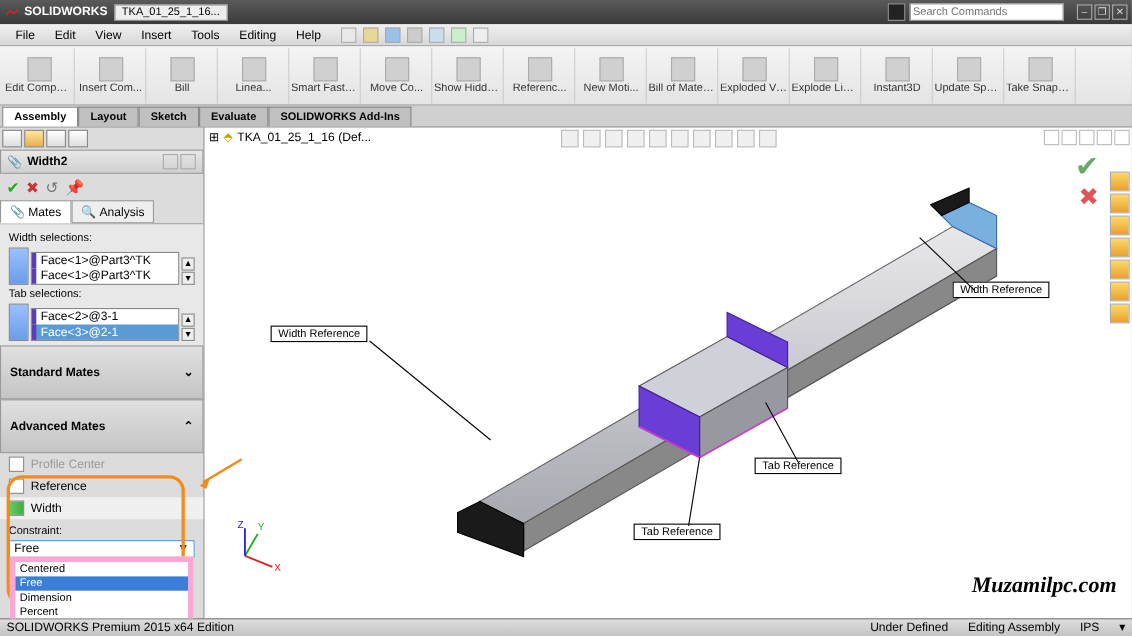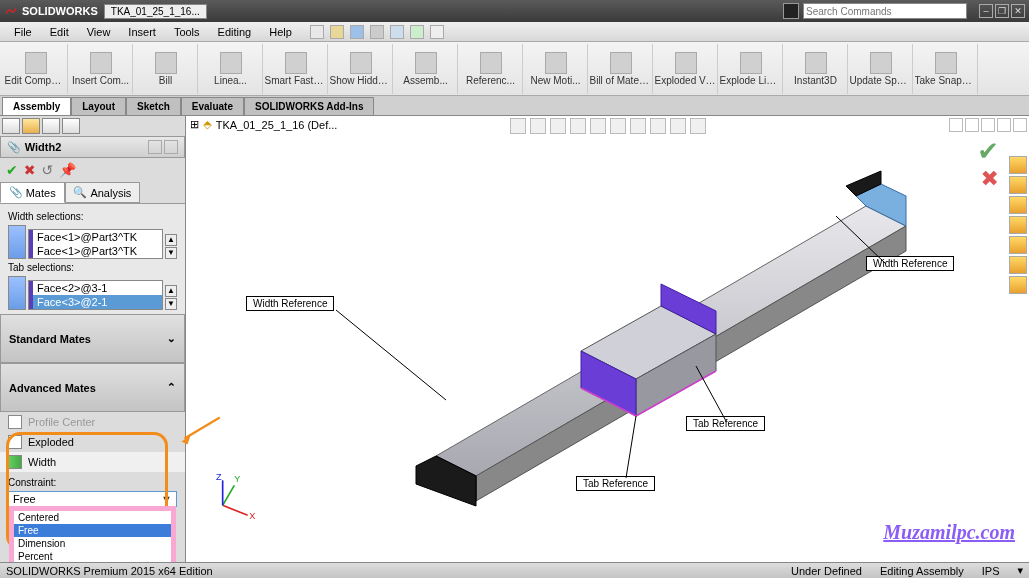--- a/index.html
+++ b/index.html
@@ -3,21 +3,21 @@
 <meta charset="utf-8">
 <style>
 * { margin: 0; padding: 0; box-sizing: border-box; font-family: "Segoe UI", Tahoma, sans-serif; font-size: 11px; }
 body { width: 1029px; height: 578px; background: #b8b8b8; overflow: hidden; position: relative; }
 
 
 .titlebar { height: 22px; background: linear-gradient(#5a5a5a,#3a3a3a); display:flex; align-items:center; color:#ddd; padding:0 4px; gap:6px; }
 .titlebar .logo { font-weight:bold; color:#fff; display:flex; align-items:center; gap:4px; }
 .titlebar .logo svg { width:14px; height:14px; }
 .titlebar .search { margin-left:auto; display:flex; align-items:center; gap:4px; }
-.titlebar .search input { width:164px; height:16px; background:#fff; border:1px solid #888; font-size:10px; padding:0 2px; }
+.titlebar .search input { width:140px; height:16px; background:#fff; border:1px solid #888; font-size:10px; padding:0 2px; }
 .titlebar .wbtns { display:flex; gap:2px; margin-left:6px; }
 .titlebar .wbtns span { width:14px; height:14px; border:1px solid #aaa; display:flex; align-items:center; justify-content:center; font-size:9px; }
 .titlebar .doc-title { background:#eee; color:#000; padding:1px 6px; border:1px solid #888; font-size:10px; }
 
 
 .menubar { height:20px; background:linear-gradient(#f0f0f0,#d8d8d8); border-bottom:1px solid #aaa; display:flex; align-items:center; padding-left:6px; gap:2px; }
 .menubar span { padding:2px 8px; }
 .menubar .icons { display:flex; gap:6px; margin-left:8px; }
 .menubar .icons i { width:14px; height:14px; display:inline-block; }
 
@@ -86,21 +86,21 @@
 .annotation { position:absolute; }
 .annotation .box { border:1px solid #000; background:#fff; padding:1px 6px; font-size:10px; white-space:nowrap; }
 .annotation svg.leader { position:absolute; overflow:visible; }
 
 .triad { position:absolute; left:20px; bottom:40px; width:50px; height:50px; }
 
 
 .statusbar { height:16px; background:linear-gradient(#ddd,#c4c4c4); border-top:1px solid #888; display:flex; align-items:center; font-size:10px; padding:0 6px; gap:20px; position:absolute; bottom:0; left:0; right:0;}
 .statusbar .r { margin-left:auto; display:flex; gap:18px; align-items:center;}
 
-.watermark { position:absolute; right:14px; bottom:18px; color:#8b5cf6; font-family:"Comic Sans MS",cursive; font-weight:bold; font-size:20px; font-style:italic;text-decoration:underline;}
+.watermark { position:absolute; right:14px; bottom:18px; color:#000000; font-family:"Comic Sans MS",cursive; font-weight:bold; font-size:20px; font-style:italic;}
 .motion-tab { position:absolute; left:70px; bottom:16px; background:#d0d0d0; border:1px solid #888; padding:1px 10px; font-size:10px;}
 </style>
 </head>
 <body>
 
 <div class="titlebar">
   <div class="logo">
     <svg viewBox="0 0 20 20">
         <path d="M3 14 Q6 6 10 10 Q14 14 17 6" stroke="#d22" stroke-width="2" fill="none"></path>
       </svg>
@@ -153,25 +153,25 @@
   <div class="ribbtn">
       <div class="ic"></div>
       <div class="lbl">Linea...</div>
     </div>
   <div class="ribbtn">
       <div class="ic"></div>
       <div class="lbl">Smart Fasteners</div>
     </div>
   <div class="ribbtn">
       <div class="ic"></div>
+      <div class="lbl">Move Co...</div>
+    </div>
+  <div class="ribbtn">
+      <div class="ic"></div>
       <div class="lbl">Show Hidde...</div>
-    </div>
-  <div class="ribbtn">
-      <div class="ic"></div>
-      <div class="lbl">Assemb...</div>
     </div>
   <div class="ribbtn">
       <div class="ic"></div>
       <div class="lbl">Referenc...</div>
     </div>
   <div class="ribbtn">
       <div class="ic"></div>
       <div class="lbl">New Moti...</div>
     </div>
   <div class="ribbtn">
@@ -277,21 +277,21 @@
     <div class="section-hdr">
       <span>Advanced Mates</span>
         <span class="chev">⌃</span>
     </div>
     <div class="mate-row" style="color:#999;">
         <span class="ic"></span>
         <span>Profile Center</span>
       </div>
     <div class="mate-row">
         <span class="ic"></span>
-        <span>Exploded</span>
+        <span>Reference</span>
       </div>
     <div class="mate-row" style="background:#f0f0f0;">
         <span class="ic" style="background:linear-gradient(90deg,#6c6,#4a4);"></span>
         <span>Width</span>
       </div>
     <div class="constraint-box">
       <div class="lbl-row">Constraint:</div>
       <div class="dropdown">
         <span>Free</span>
         <span class="dd-arrow">▼</span>

